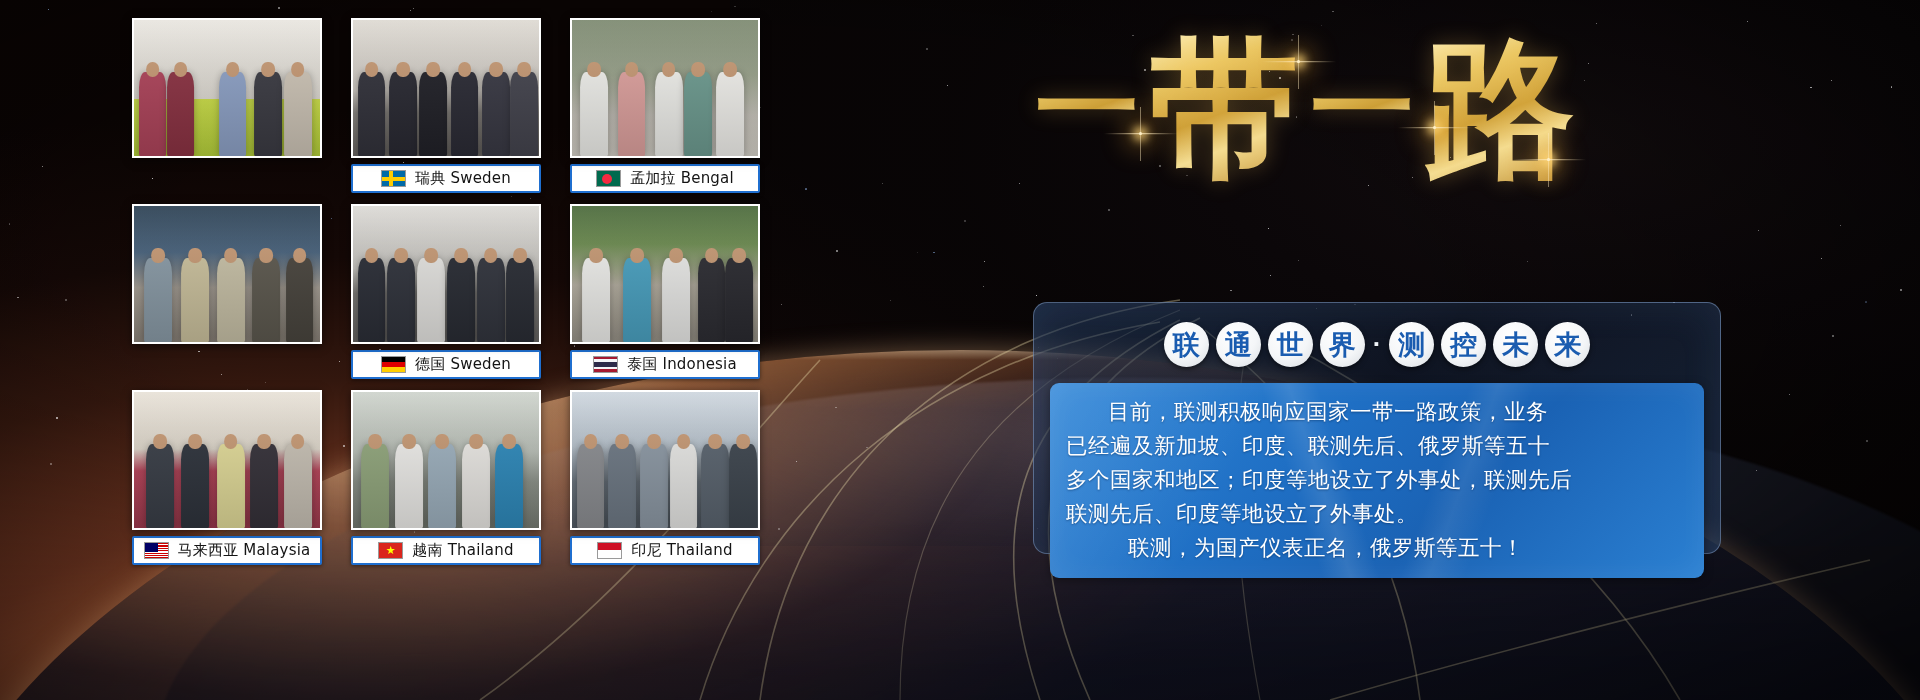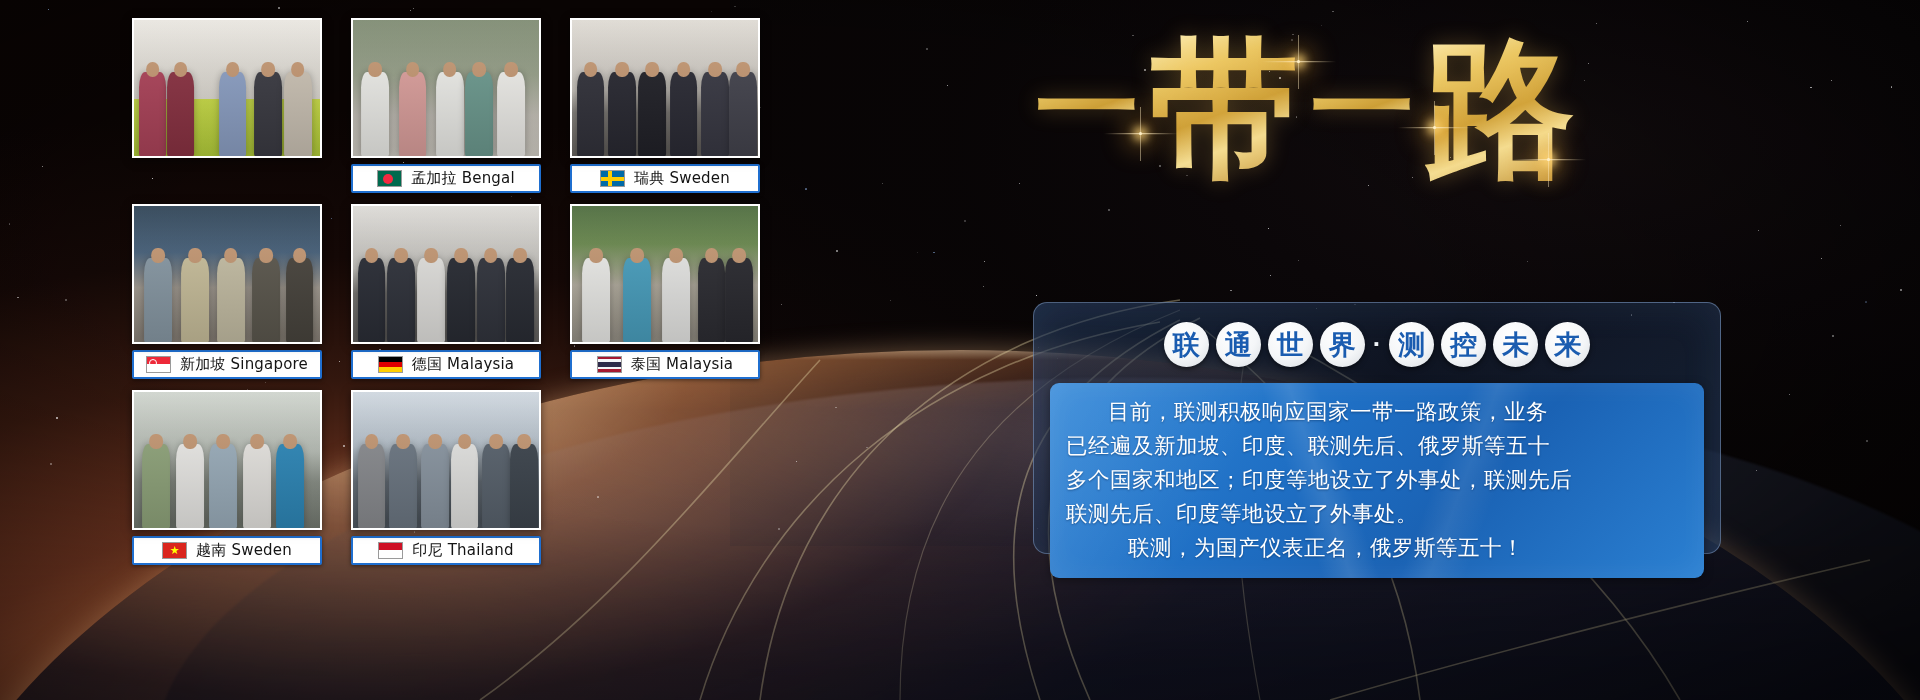--- a/index.html
+++ b/index.html
@@ -389,40 +389,20 @@
           <div style="position:absolute;left:53.0%;bottom:58%;transform:translateX(-50%);width:7.4%;height:11.5%;background:#c89b76;border-radius:46%"></div>
           <div style="position:absolute;left:72.0%;bottom:0;transform:translateX(-50%);width:15%;height:62%;background:#3c3c44;border-radius:22% 22% 4% 4%/18% 18% 3% 3%;box-shadow:0 0 7px rgba(0,0,0,.28)"></div>
           <div style="position:absolute;left:72.0%;bottom:58%;transform:translateX(-50%);width:7.4%;height:11.5%;background:#c89b76;border-radius:46%"></div>
           <div style="position:absolute;left:88.0%;bottom:0;transform:translateX(-50%);width:15%;height:62%;background:#cfc6b8;border-radius:22% 22% 4% 4%/18% 18% 3% 3%;box-shadow:0 0 7px rgba(0,0,0,.28)"></div>
           <div style="position:absolute;left:88.0%;bottom:58%;transform:translateX(-50%);width:7.4%;height:11.5%;background:#c89b76;border-radius:46%"></div>
           <div class="scene" style="background:linear-gradient(180deg,rgba(255,255,255,.06),rgba(0,0,0,.18))"></div>
         </div>
       </div>
       <div class="cell">
         <div class="photo">
-          <div class="scene" style="background:linear-gradient(180deg,#7e8b72 0%,#9aa38c 40%,#c9c5bc 70%,#d8d4cb 100%)"></div>
-          <div style="position:absolute;left:12.0%;bottom:0;transform:translateX(-50%);width:15%;height:62%;background:#f2f2ee;border-radius:22% 22% 4% 4%/18% 18% 3% 3%;box-shadow:0 0 7px rgba(0,0,0,.28)"></div>
-          <div style="position:absolute;left:12.0%;bottom:58%;transform:translateX(-50%);width:7.4%;height:11.5%;background:#c89b76;border-radius:46%"></div>
-          <div style="position:absolute;left:32.0%;bottom:0;transform:translateX(-50%);width:15%;height:62%;background:#e0a3a0;border-radius:22% 22% 4% 4%/18% 18% 3% 3%;box-shadow:0 0 7px rgba(0,0,0,.28)"></div>
-          <div style="position:absolute;left:32.0%;bottom:58%;transform:translateX(-50%);width:7.4%;height:11.5%;background:#c89b76;border-radius:46%"></div>
-          <div style="position:absolute;left:52.0%;bottom:0;transform:translateX(-50%);width:15%;height:62%;background:#f2f2ee;border-radius:22% 22% 4% 4%/18% 18% 3% 3%;box-shadow:0 0 7px rgba(0,0,0,.28)"></div>
-          <div style="position:absolute;left:52.0%;bottom:58%;transform:translateX(-50%);width:7.4%;height:11.5%;background:#c89b76;border-radius:46%"></div>
-          <div style="position:absolute;left:68.0%;bottom:0;transform:translateX(-50%);width:15%;height:62%;background:#6f9d92;border-radius:22% 22% 4% 4%/18% 18% 3% 3%;box-shadow:0 0 7px rgba(0,0,0,.28)"></div>
-          <div style="position:absolute;left:68.0%;bottom:58%;transform:translateX(-50%);width:7.4%;height:11.5%;background:#c89b76;border-radius:46%"></div>
-          <div style="position:absolute;left:85.0%;bottom:0;transform:translateX(-50%);width:15%;height:62%;background:#f4f3ef;border-radius:22% 22% 4% 4%/18% 18% 3% 3%;box-shadow:0 0 7px rgba(0,0,0,.28)"></div>
-          <div style="position:absolute;left:85.0%;bottom:58%;transform:translateX(-50%);width:7.4%;height:11.5%;background:#c89b76;border-radius:46%"></div>
-          <div class="scene" style="background:linear-gradient(180deg,rgba(255,255,255,.06),rgba(0,0,0,.18))"></div>
-        </div>
-        <div class="cap">
-          <span class="flag f-bd"></span>
-          <span class="txt">孟加拉 Bengal</span>
-        </div>
-      </div>
-      <div class="cell">
-        <div class="photo">
           <div class="scene" style="background:linear-gradient(180deg,#dedad3 0%,#cfcac3 52%,#8e8a85 68%,#6f6b67 100%)"></div>
           <div style="position:absolute;left:10.0%;bottom:0;transform:translateX(-50%);width:15%;height:62%;background:#33333c;border-radius:22% 22% 4% 4%/18% 18% 3% 3%;box-shadow:0 0 7px rgba(0,0,0,.28)"></div>
           <div style="position:absolute;left:10.0%;bottom:58%;transform:translateX(-50%);width:7.4%;height:11.5%;background:#c89b76;border-radius:46%"></div>
           <div style="position:absolute;left:27.0%;bottom:0;transform:translateX(-50%);width:15%;height:62%;background:#2a2a33;border-radius:22% 22% 4% 4%/18% 18% 3% 3%;box-shadow:0 0 7px rgba(0,0,0,.28)"></div>
           <div style="position:absolute;left:27.0%;bottom:58%;transform:translateX(-50%);width:7.4%;height:11.5%;background:#c89b76;border-radius:46%"></div>
           <div style="position:absolute;left:43.0%;bottom:0;transform:translateX(-50%);width:15%;height:62%;background:#222229;border-radius:22% 22% 4% 4%/18% 18% 3% 3%;box-shadow:0 0 7px rgba(0,0,0,.28)"></div>
           <div style="position:absolute;left:43.0%;bottom:58%;transform:translateX(-50%);width:7.4%;height:11.5%;background:#c89b76;border-radius:46%"></div>
           <div style="position:absolute;left:60.0%;bottom:0;transform:translateX(-50%);width:15%;height:62%;background:#2c2c36;border-radius:22% 22% 4% 4%/18% 18% 3% 3%;box-shadow:0 0 7px rgba(0,0,0,.28)"></div>
           <div style="position:absolute;left:60.0%;bottom:58%;transform:translateX(-50%);width:7.4%;height:11.5%;background:#c89b76;border-radius:46%"></div>
           <div style="position:absolute;left:77.0%;bottom:0;transform:translateX(-50%);width:15%;height:62%;background:#3a3a45;border-radius:22% 22% 4% 4%/18% 18% 3% 3%;box-shadow:0 0 7px rgba(0,0,0,.28)"></div>
@@ -431,36 +411,52 @@
           <div style="position:absolute;left:92.0%;bottom:58%;transform:translateX(-50%);width:7.4%;height:11.5%;background:#c89b76;border-radius:46%"></div>
           <div class="scene" style="background:linear-gradient(180deg,rgba(255,255,255,.06),rgba(0,0,0,.18))"></div>
         </div>
         <div class="cap">
           <span class="flag f-se"></span>
           <span class="txt">瑞典 Sweden</span>
         </div>
       </div>
       <div class="cell">
         <div class="photo">
+          <div class="scene" style="background:linear-gradient(180deg,#7e8b72 0%,#9aa38c 40%,#c9c5bc 70%,#d8d4cb 100%)"></div>
+          <div style="position:absolute;left:12.0%;bottom:0;transform:translateX(-50%);width:15%;height:62%;background:#f2f2ee;border-radius:22% 22% 4% 4%/18% 18% 3% 3%;box-shadow:0 0 7px rgba(0,0,0,.28)"></div>
+          <div style="position:absolute;left:12.0%;bottom:58%;transform:translateX(-50%);width:7.4%;height:11.5%;background:#c89b76;border-radius:46%"></div>
+          <div style="position:absolute;left:32.0%;bottom:0;transform:translateX(-50%);width:15%;height:62%;background:#e0a3a0;border-radius:22% 22% 4% 4%/18% 18% 3% 3%;box-shadow:0 0 7px rgba(0,0,0,.28)"></div>
+          <div style="position:absolute;left:32.0%;bottom:58%;transform:translateX(-50%);width:7.4%;height:11.5%;background:#c89b76;border-radius:46%"></div>
+          <div style="position:absolute;left:52.0%;bottom:0;transform:translateX(-50%);width:15%;height:62%;background:#f2f2ee;border-radius:22% 22% 4% 4%/18% 18% 3% 3%;box-shadow:0 0 7px rgba(0,0,0,.28)"></div>
+          <div style="position:absolute;left:52.0%;bottom:58%;transform:translateX(-50%);width:7.4%;height:11.5%;background:#c89b76;border-radius:46%"></div>
+          <div style="position:absolute;left:68.0%;bottom:0;transform:translateX(-50%);width:15%;height:62%;background:#6f9d92;border-radius:22% 22% 4% 4%/18% 18% 3% 3%;box-shadow:0 0 7px rgba(0,0,0,.28)"></div>
+          <div style="position:absolute;left:68.0%;bottom:58%;transform:translateX(-50%);width:7.4%;height:11.5%;background:#c89b76;border-radius:46%"></div>
+          <div style="position:absolute;left:85.0%;bottom:0;transform:translateX(-50%);width:15%;height:62%;background:#f4f3ef;border-radius:22% 22% 4% 4%/18% 18% 3% 3%;box-shadow:0 0 7px rgba(0,0,0,.28)"></div>
+          <div style="position:absolute;left:85.0%;bottom:58%;transform:translateX(-50%);width:7.4%;height:11.5%;background:#c89b76;border-radius:46%"></div>
+          <div class="scene" style="background:linear-gradient(180deg,rgba(255,255,255,.06),rgba(0,0,0,.18))"></div>
+        </div>
+        <div class="cap">
+          <span class="flag f-bd"></span>
+          <span class="txt">孟加拉 Bengal</span>
+        </div>
+      </div>
+      <div class="cell">
+        <div class="photo">
           <div class="scene" style="background:linear-gradient(180deg,#2f4355 0%,#48627c 34%,#a7a096 60%,#8e867c 100%)"></div>
           <div style="position:absolute;left:13.0%;bottom:0;transform:translateX(-50%);width:15%;height:62%;background:#8b9ca8;border-radius:22% 22% 4% 4%/18% 18% 3% 3%;box-shadow:0 0 7px rgba(0,0,0,.28)"></div>
           <div style="position:absolute;left:13.0%;bottom:58%;transform:translateX(-50%);width:7.4%;height:11.5%;background:#c89b76;border-radius:46%"></div>
           <div style="position:absolute;left:33.0%;bottom:0;transform:translateX(-50%);width:15%;height:62%;background:#cdc39f;border-radius:22% 22% 4% 4%/18% 18% 3% 3%;box-shadow:0 0 7px rgba(0,0,0,.28)"></div>
           <div style="position:absolute;left:33.0%;bottom:58%;transform:translateX(-50%);width:7.4%;height:11.5%;background:#c89b76;border-radius:46%"></div>
           <div style="position:absolute;left:52.0%;bottom:0;transform:translateX(-50%);width:15%;height:62%;background:#c9c2a8;border-radius:22% 22% 4% 4%/18% 18% 3% 3%;box-shadow:0 0 7px rgba(0,0,0,.28)"></div>
           <div style="position:absolute;left:52.0%;bottom:58%;transform:translateX(-50%);width:7.4%;height:11.5%;background:#c89b76;border-radius:46%"></div>
           <div style="position:absolute;left:71.0%;bottom:0;transform:translateX(-50%);width:15%;height:62%;background:#5e5a50;border-radius:22% 22% 4% 4%/18% 18% 3% 3%;box-shadow:0 0 7px rgba(0,0,0,.28)"></div>
           <div style="position:absolute;left:71.0%;bottom:58%;transform:translateX(-50%);width:7.4%;height:11.5%;background:#c89b76;border-radius:46%"></div>
           <div style="position:absolute;left:89.0%;bottom:0;transform:translateX(-50%);width:15%;height:62%;background:#4a463f;border-radius:22% 22% 4% 4%/18% 18% 3% 3%;box-shadow:0 0 7px rgba(0,0,0,.28)"></div>
           <div style="position:absolute;left:89.0%;bottom:58%;transform:translateX(-50%);width:7.4%;height:11.5%;background:#c89b76;border-radius:46%"></div>
           <div class="scene" style="background:linear-gradient(180deg,rgba(255,255,255,.06),rgba(0,0,0,.18))"></div>
-        </div>
-        <div class="cap">
-          <span class="flag f-sg"></span>
-          <span class="txt">新加坡 Singapore</span>
         </div>
       </div>
       <div class="cell">
         <div class="photo">
           <div class="scene" style="background:linear-gradient(180deg,#dcdad6 0%,#c6c4bf 46%,#7e7c79 64%,#6a6866 100%)"></div>
           <div style="position:absolute;left:10.0%;bottom:0;transform:translateX(-50%);width:15%;height:62%;background:#2c2f38;border-radius:22% 22% 4% 4%/18% 18% 3% 3%;box-shadow:0 0 7px rgba(0,0,0,.28)"></div>
           <div style="position:absolute;left:10.0%;bottom:58%;transform:translateX(-50%);width:7.4%;height:11.5%;background:#c89b76;border-radius:46%"></div>
           <div style="position:absolute;left:26.0%;bottom:0;transform:translateX(-50%);width:15%;height:62%;background:#31343d;border-radius:22% 22% 4% 4%/18% 18% 3% 3%;box-shadow:0 0 7px rgba(0,0,0,.28)"></div>
           <div style="position:absolute;left:26.0%;bottom:58%;transform:translateX(-50%);width:7.4%;height:11.5%;background:#c89b76;border-radius:46%"></div>
           <div style="position:absolute;left:42.0%;bottom:0;transform:translateX(-50%);width:15%;height:62%;background:#e7e6e3;border-radius:22% 22% 4% 4%/18% 18% 3% 3%;box-shadow:0 0 7px rgba(0,0,0,.28)"></div>
@@ -468,61 +464,81 @@
           <div style="position:absolute;left:58.0%;bottom:0;transform:translateX(-50%);width:15%;height:62%;background:#2a2d35;border-radius:22% 22% 4% 4%/18% 18% 3% 3%;box-shadow:0 0 7px rgba(0,0,0,.28)"></div>
           <div style="position:absolute;left:58.0%;bottom:58%;transform:translateX(-50%);width:7.4%;height:11.5%;background:#c89b76;border-radius:46%"></div>
           <div style="position:absolute;left:74.0%;bottom:0;transform:translateX(-50%);width:15%;height:62%;background:#33363f;border-radius:22% 22% 4% 4%/18% 18% 3% 3%;box-shadow:0 0 7px rgba(0,0,0,.28)"></div>
           <div style="position:absolute;left:74.0%;bottom:58%;transform:translateX(-50%);width:7.4%;height:11.5%;background:#c89b76;border-radius:46%"></div>
           <div style="position:absolute;left:90.0%;bottom:0;transform:translateX(-50%);width:15%;height:62%;background:#2b2e36;border-radius:22% 22% 4% 4%/18% 18% 3% 3%;box-shadow:0 0 7px rgba(0,0,0,.28)"></div>
           <div style="position:absolute;left:90.0%;bottom:58%;transform:translateX(-50%);width:7.4%;height:11.5%;background:#c89b76;border-radius:46%"></div>
           <div class="scene" style="background:linear-gradient(180deg,rgba(255,255,255,.06),rgba(0,0,0,.18))"></div>
         </div>
         <div class="cap">
           <span class="flag f-de"></span>
-          <span class="txt">德国 Malaysia</span>
+          <span class="txt">德国 Sweden</span>
         </div>
       </div>
       <div class="cell">
         <div class="photo">
           <div class="scene" style="background:linear-gradient(180deg,#4d6b3e 0%,#6b8a4f 28%,#b8b2a4 58%,#9a958a 100%)"></div>
           <div style="position:absolute;left:13.0%;bottom:0;transform:translateX(-50%);width:15%;height:62%;background:#f1f1ee;border-radius:22% 22% 4% 4%/18% 18% 3% 3%;box-shadow:0 0 7px rgba(0,0,0,.28)"></div>
           <div style="position:absolute;left:13.0%;bottom:58%;transform:translateX(-50%);width:7.4%;height:11.5%;background:#c89b76;border-radius:46%"></div>
           <div style="position:absolute;left:35.0%;bottom:0;transform:translateX(-50%);width:15%;height:62%;background:#4ba3c3;border-radius:22% 22% 4% 4%/18% 18% 3% 3%;box-shadow:0 0 7px rgba(0,0,0,.28)"></div>
           <div style="position:absolute;left:35.0%;bottom:58%;transform:translateX(-50%);width:7.4%;height:11.5%;background:#c89b76;border-radius:46%"></div>
           <div style="position:absolute;left:56.0%;bottom:0;transform:translateX(-50%);width:15%;height:62%;background:#ececea;border-radius:22% 22% 4% 4%/18% 18% 3% 3%;box-shadow:0 0 7px rgba(0,0,0,.28)"></div>
           <div style="position:absolute;left:56.0%;bottom:58%;transform:translateX(-50%);width:7.4%;height:11.5%;background:#c89b76;border-radius:46%"></div>
           <div style="position:absolute;left:75.0%;bottom:0;transform:translateX(-50%);width:15%;height:62%;background:#2e2e34;border-radius:22% 22% 4% 4%/18% 18% 3% 3%;box-shadow:0 0 7px rgba(0,0,0,.28)"></div>
           <div style="position:absolute;left:75.0%;bottom:58%;transform:translateX(-50%);width:7.4%;height:11.5%;background:#c89b76;border-radius:46%"></div>
           <div style="position:absolute;left:90.0%;bottom:0;transform:translateX(-50%);width:15%;height:62%;background:#2b2b31;border-radius:22% 22% 4% 4%/18% 18% 3% 3%;box-shadow:0 0 7px rgba(0,0,0,.28)"></div>
           <div style="position:absolute;left:90.0%;bottom:58%;transform:translateX(-50%);width:7.4%;height:11.5%;background:#c89b76;border-radius:46%"></div>
           <div class="scene" style="background:linear-gradient(180deg,rgba(255,255,255,.06),rgba(0,0,0,.18))"></div>
         </div>
         <div class="cap">
           <span class="flag f-th"></span>
-          <span class="txt">泰国 Malaysia</span>
+          <span class="txt">泰国 Indonesia</span>
+        </div>
+      </div>
+      <div class="cell">
+        <div class="photo">
+          <div class="scene" style="background:linear-gradient(180deg,#e8e2d8 0%,#ddd6ca 42%,#b8445a 58%,#a23c50 100%)"></div>
+          <div style="position:absolute;left:14.0%;bottom:0;transform:translateX(-50%);width:15%;height:62%;background:#3a3f48;border-radius:22% 22% 4% 4%/18% 18% 3% 3%;box-shadow:0 0 7px rgba(0,0,0,.28)"></div>
+          <div style="position:absolute;left:14.0%;bottom:58%;transform:translateX(-50%);width:7.4%;height:11.5%;background:#c89b76;border-radius:46%"></div>
+          <div style="position:absolute;left:33.0%;bottom:0;transform:translateX(-50%);width:15%;height:62%;background:#2f343d;border-radius:22% 22% 4% 4%/18% 18% 3% 3%;box-shadow:0 0 7px rgba(0,0,0,.28)"></div>
+          <div style="position:absolute;left:33.0%;bottom:58%;transform:translateX(-50%);width:7.4%;height:11.5%;background:#c89b76;border-radius:46%"></div>
+          <div style="position:absolute;left:52.0%;bottom:0;transform:translateX(-50%);width:15%;height:62%;background:#e3dc9a;border-radius:22% 22% 4% 4%/18% 18% 3% 3%;box-shadow:0 0 7px rgba(0,0,0,.28)"></div>
+          <div style="position:absolute;left:52.0%;bottom:58%;transform:translateX(-50%);width:7.4%;height:11.5%;background:#c89b76;border-radius:46%"></div>
+          <div style="position:absolute;left:70.0%;bottom:0;transform:translateX(-50%);width:15%;height:62%;background:#36323a;border-radius:22% 22% 4% 4%/18% 18% 3% 3%;box-shadow:0 0 7px rgba(0,0,0,.28)"></div>
+          <div style="position:absolute;left:70.0%;bottom:58%;transform:translateX(-50%);width:7.4%;height:11.5%;background:#c89b76;border-radius:46%"></div>
+          <div style="position:absolute;left:88.0%;bottom:0;transform:translateX(-50%);width:15%;height:62%;background:#c9c2b6;border-radius:22% 22% 4% 4%/18% 18% 3% 3%;box-shadow:0 0 7px rgba(0,0,0,.28)"></div>
+          <div style="position:absolute;left:88.0%;bottom:58%;transform:translateX(-50%);width:7.4%;height:11.5%;background:#c89b76;border-radius:46%"></div>
+          <div class="scene" style="background:linear-gradient(180deg,rgba(255,255,255,.06),rgba(0,0,0,.18))"></div>
+        </div>
+        <div class="cap">
+          <span class="flag f-my"></span>
+          <span class="txt">马来西亚 Malaysia</span>
         </div>
       </div>
       <div class="cell">
         <div class="photo">
           <div class="scene" style="background:linear-gradient(180deg,#cfd4cd 0%,#b9bfb7 44%,#8d938a 66%,#777d74 100%)"></div>
           <div style="position:absolute;left:12.0%;bottom:0;transform:translateX(-50%);width:15%;height:62%;background:#93a87e;border-radius:22% 22% 4% 4%/18% 18% 3% 3%;box-shadow:0 0 7px rgba(0,0,0,.28)"></div>
           <div style="position:absolute;left:12.0%;bottom:58%;transform:translateX(-50%);width:7.4%;height:11.5%;background:#c89b76;border-radius:46%"></div>
           <div style="position:absolute;left:30.0%;bottom:0;transform:translateX(-50%);width:15%;height:62%;background:#f0efec;border-radius:22% 22% 4% 4%/18% 18% 3% 3%;box-shadow:0 0 7px rgba(0,0,0,.28)"></div>
           <div style="position:absolute;left:30.0%;bottom:58%;transform:translateX(-50%);width:7.4%;height:11.5%;background:#c89b76;border-radius:46%"></div>
           <div style="position:absolute;left:48.0%;bottom:0;transform:translateX(-50%);width:15%;height:62%;background:#9fb2c0;border-radius:22% 22% 4% 4%/18% 18% 3% 3%;box-shadow:0 0 7px rgba(0,0,0,.28)"></div>
           <div style="position:absolute;left:48.0%;bottom:58%;transform:translateX(-50%);width:7.4%;height:11.5%;background:#c89b76;border-radius:46%"></div>
           <div style="position:absolute;left:66.0%;bottom:0;transform:translateX(-50%);width:15%;height:62%;background:#eceae6;border-radius:22% 22% 4% 4%/18% 18% 3% 3%;box-shadow:0 0 7px rgba(0,0,0,.28)"></div>
           <div style="position:absolute;left:66.0%;bottom:58%;transform:translateX(-50%);width:7.4%;height:11.5%;background:#c89b76;border-radius:46%"></div>
           <div style="position:absolute;left:84.0%;bottom:0;transform:translateX(-50%);width:15%;height:62%;background:#2f8bbd;border-radius:22% 22% 4% 4%/18% 18% 3% 3%;box-shadow:0 0 7px rgba(0,0,0,.28)"></div>
           <div style="position:absolute;left:84.0%;bottom:58%;transform:translateX(-50%);width:7.4%;height:11.5%;background:#c89b76;border-radius:46%"></div>
           <div class="scene" style="background:linear-gradient(180deg,rgba(255,255,255,.06),rgba(0,0,0,.18))"></div>
         </div>
         <div class="cap">
           <span class="flag f-vn"></span>
-          <span class="txt">越南 Sweden</span>
+          <span class="txt">越南 Thailand</span>
         </div>
       </div>
       <div class="cell">
         <div class="photo">
           <div class="scene" style="background:linear-gradient(180deg,#cfd7df 0%,#b7c2cc 40%,#6d7781 66%,#565f69 100%)"></div>
           <div style="position:absolute;left:10.0%;bottom:0;transform:translateX(-50%);width:15%;height:62%;background:#8d8f93;border-radius:22% 22% 4% 4%/18% 18% 3% 3%;box-shadow:0 0 7px rgba(0,0,0,.28)"></div>
           <div style="position:absolute;left:10.0%;bottom:58%;transform:translateX(-50%);width:7.4%;height:11.5%;background:#c89b76;border-radius:46%"></div>
           <div style="position:absolute;left:27.0%;bottom:0;transform:translateX(-50%);width:15%;height:62%;background:#6f7a86;border-radius:22% 22% 4% 4%/18% 18% 3% 3%;box-shadow:0 0 7px rgba(0,0,0,.28)"></div>
           <div style="position:absolute;left:27.0%;bottom:58%;transform:translateX(-50%);width:7.4%;height:11.5%;background:#c89b76;border-radius:46%"></div>
           <div style="position:absolute;left:44.0%;bottom:0;transform:translateX(-50%);width:15%;height:62%;background:#8e9aa6;border-radius:22% 22% 4% 4%/18% 18% 3% 3%;box-shadow:0 0 7px rgba(0,0,0,.28)"></div>

